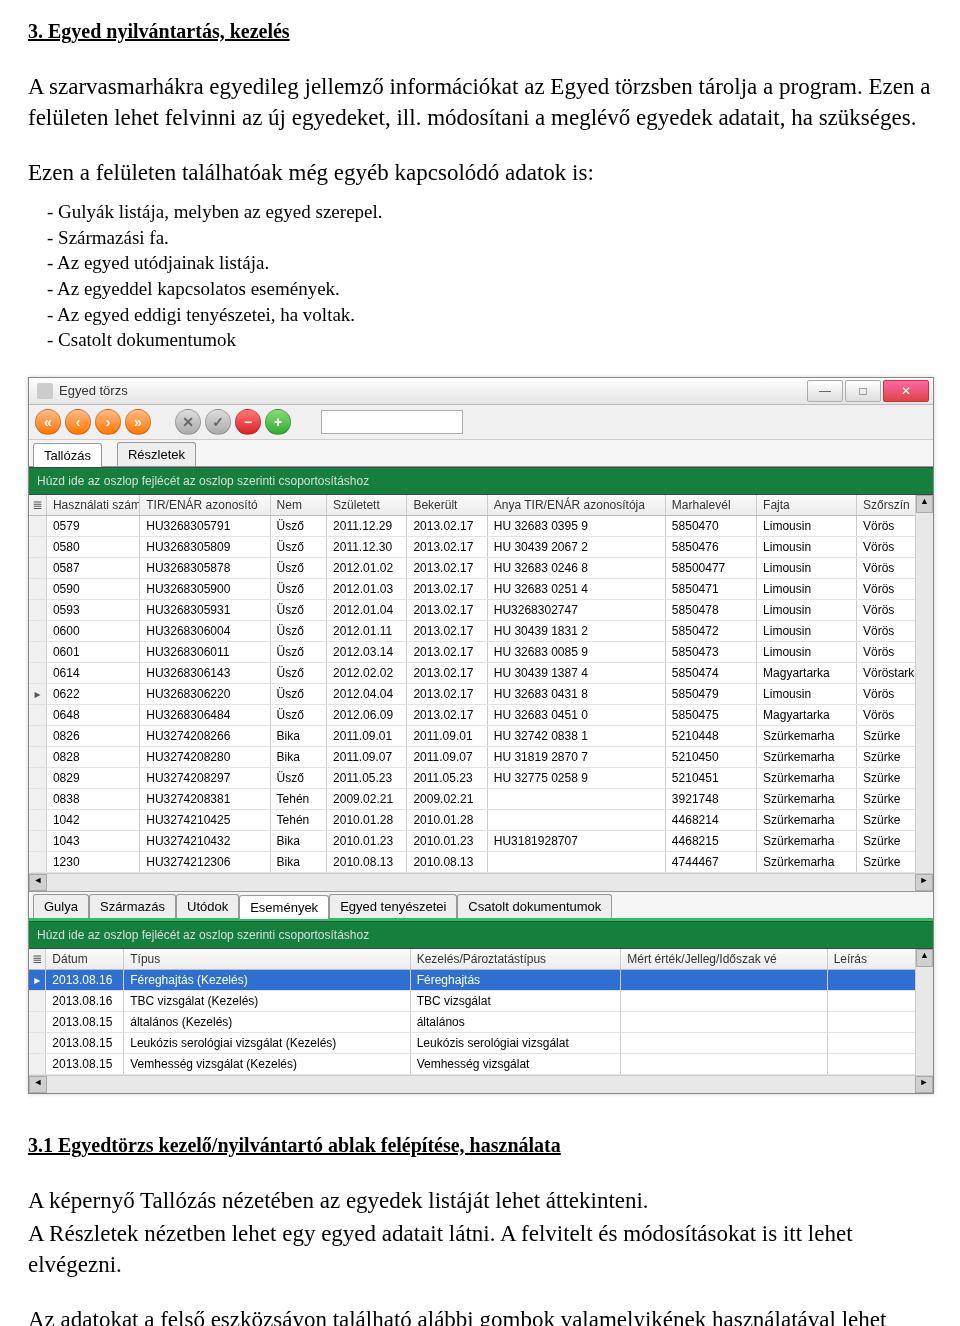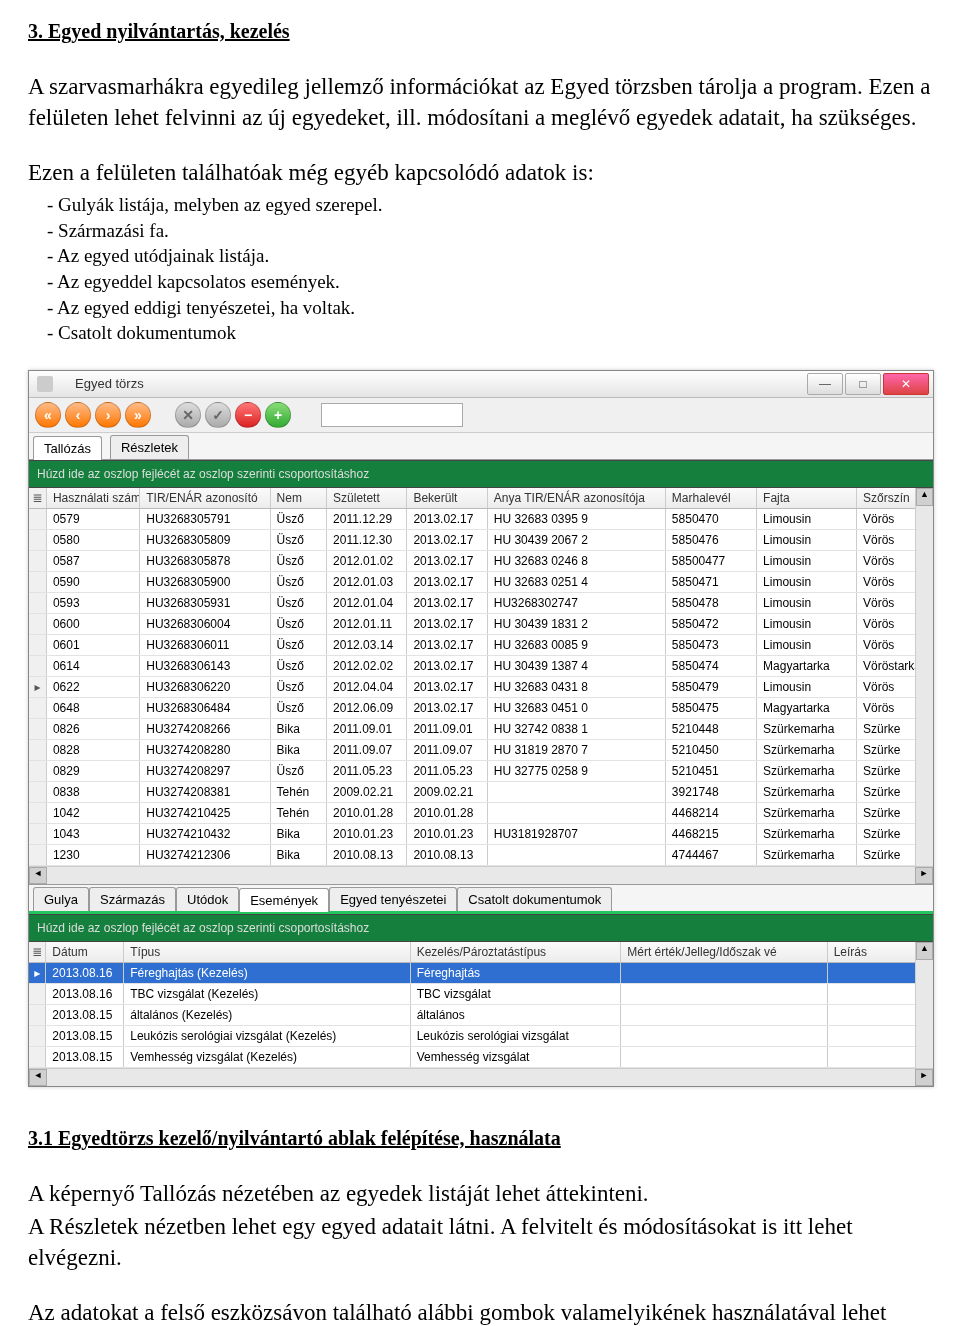--- a/index.html
+++ b/index.html
@@ -45,21 +45,21 @@
     align-items: center;
     justify-content: space-between;
     background: linear-gradient(#fefefe, #e5e5e5);
     border-bottom: 1px solid #bbb;
     height: 26px;
     padding: 0 4px;
   }
   .title-left {
     display: flex;
     align-items: center;
-    gap: 22px;
+    gap: 6px;
     padding-left: 4px;
   }
   .title-icon {
     width: 16px; height: 16px; background:#ccc; border-radius:2px;
     display:inline-block;
   }
   .title-text { font-size: 13px; color:#333; }
   .win-buttons { display:flex; gap:2px; }
   .win-btn {
     width: 34px; height: 20px; border:1px solid #aaa; background:linear-gradient(#fff,#ddd);
@@ -85,21 +85,21 @@
   .tb-gray { background:linear-gradient(#ddd,#aaa); color:#666; }
   .tb-red { background:linear-gradient(#f77,#d22); }
   .tb-green { background:linear-gradient(#8d7,#3a3); }
   .tb-search-box { height:22px; width:140px; background:#fff; border:1px solid #aaa; margin-left:6px; }
   
   .tabs {
     display:flex;
     background:#f5f5f5;
     border-bottom:1px solid #999;
     padding-left:4px;
-    gap:8px;
+    gap:15px;
   }
   .tab {
     padding:4px 10px;
     border:1px solid #999;
     border-bottom:none;
     background:#eee;
     font-size:13px;
     margin-top:2px;
     border-radius:3px 3px 0 0;
   }
@@ -177,21 +177,21 @@
   .col-bw-mert { width:196px; }
   .col-bw-leir { width:100px; }
   h3.sub { margin-top:20px; }
 </style>
 </head>
 <body>
 
 <div class="doc-page">
   <h3>3. Egyed nyilvántartás, kezelés</h3>
   <p class="para">A szarvasmarhákra egyedileg jellemző információkat az Egyed törzsben tárolja a program. Ezen a felületen lehet felvinni az új egyedeket, ill. módosítani a meglévő egyedek adatait, ha szükséges.</p>
-  <p class="para" style="margin-bottom:4px">Ezen a felületen találhatóak még egyéb kapcsolódó adatok is:</p>
+  <p class="para" style="margin-bottom:11px">Ezen a felületen találhatóak még egyéb kapcsolódó adatok is:</p>
   <ul class="list">
     <li>Gulyák listája, melyben az egyed szerepel.</li>
     <li>Származási fa.</li>
     <li>Az egyed utódjainak listája.</li>
     <li>Az egyeddel kapcsolatos események.</li>
     <li>Az egyed eddigi tenyészetei, ha voltak.</li>
     <li>Csatolt dokumentumok</li>
   </ul>
 
   <div class="win">

